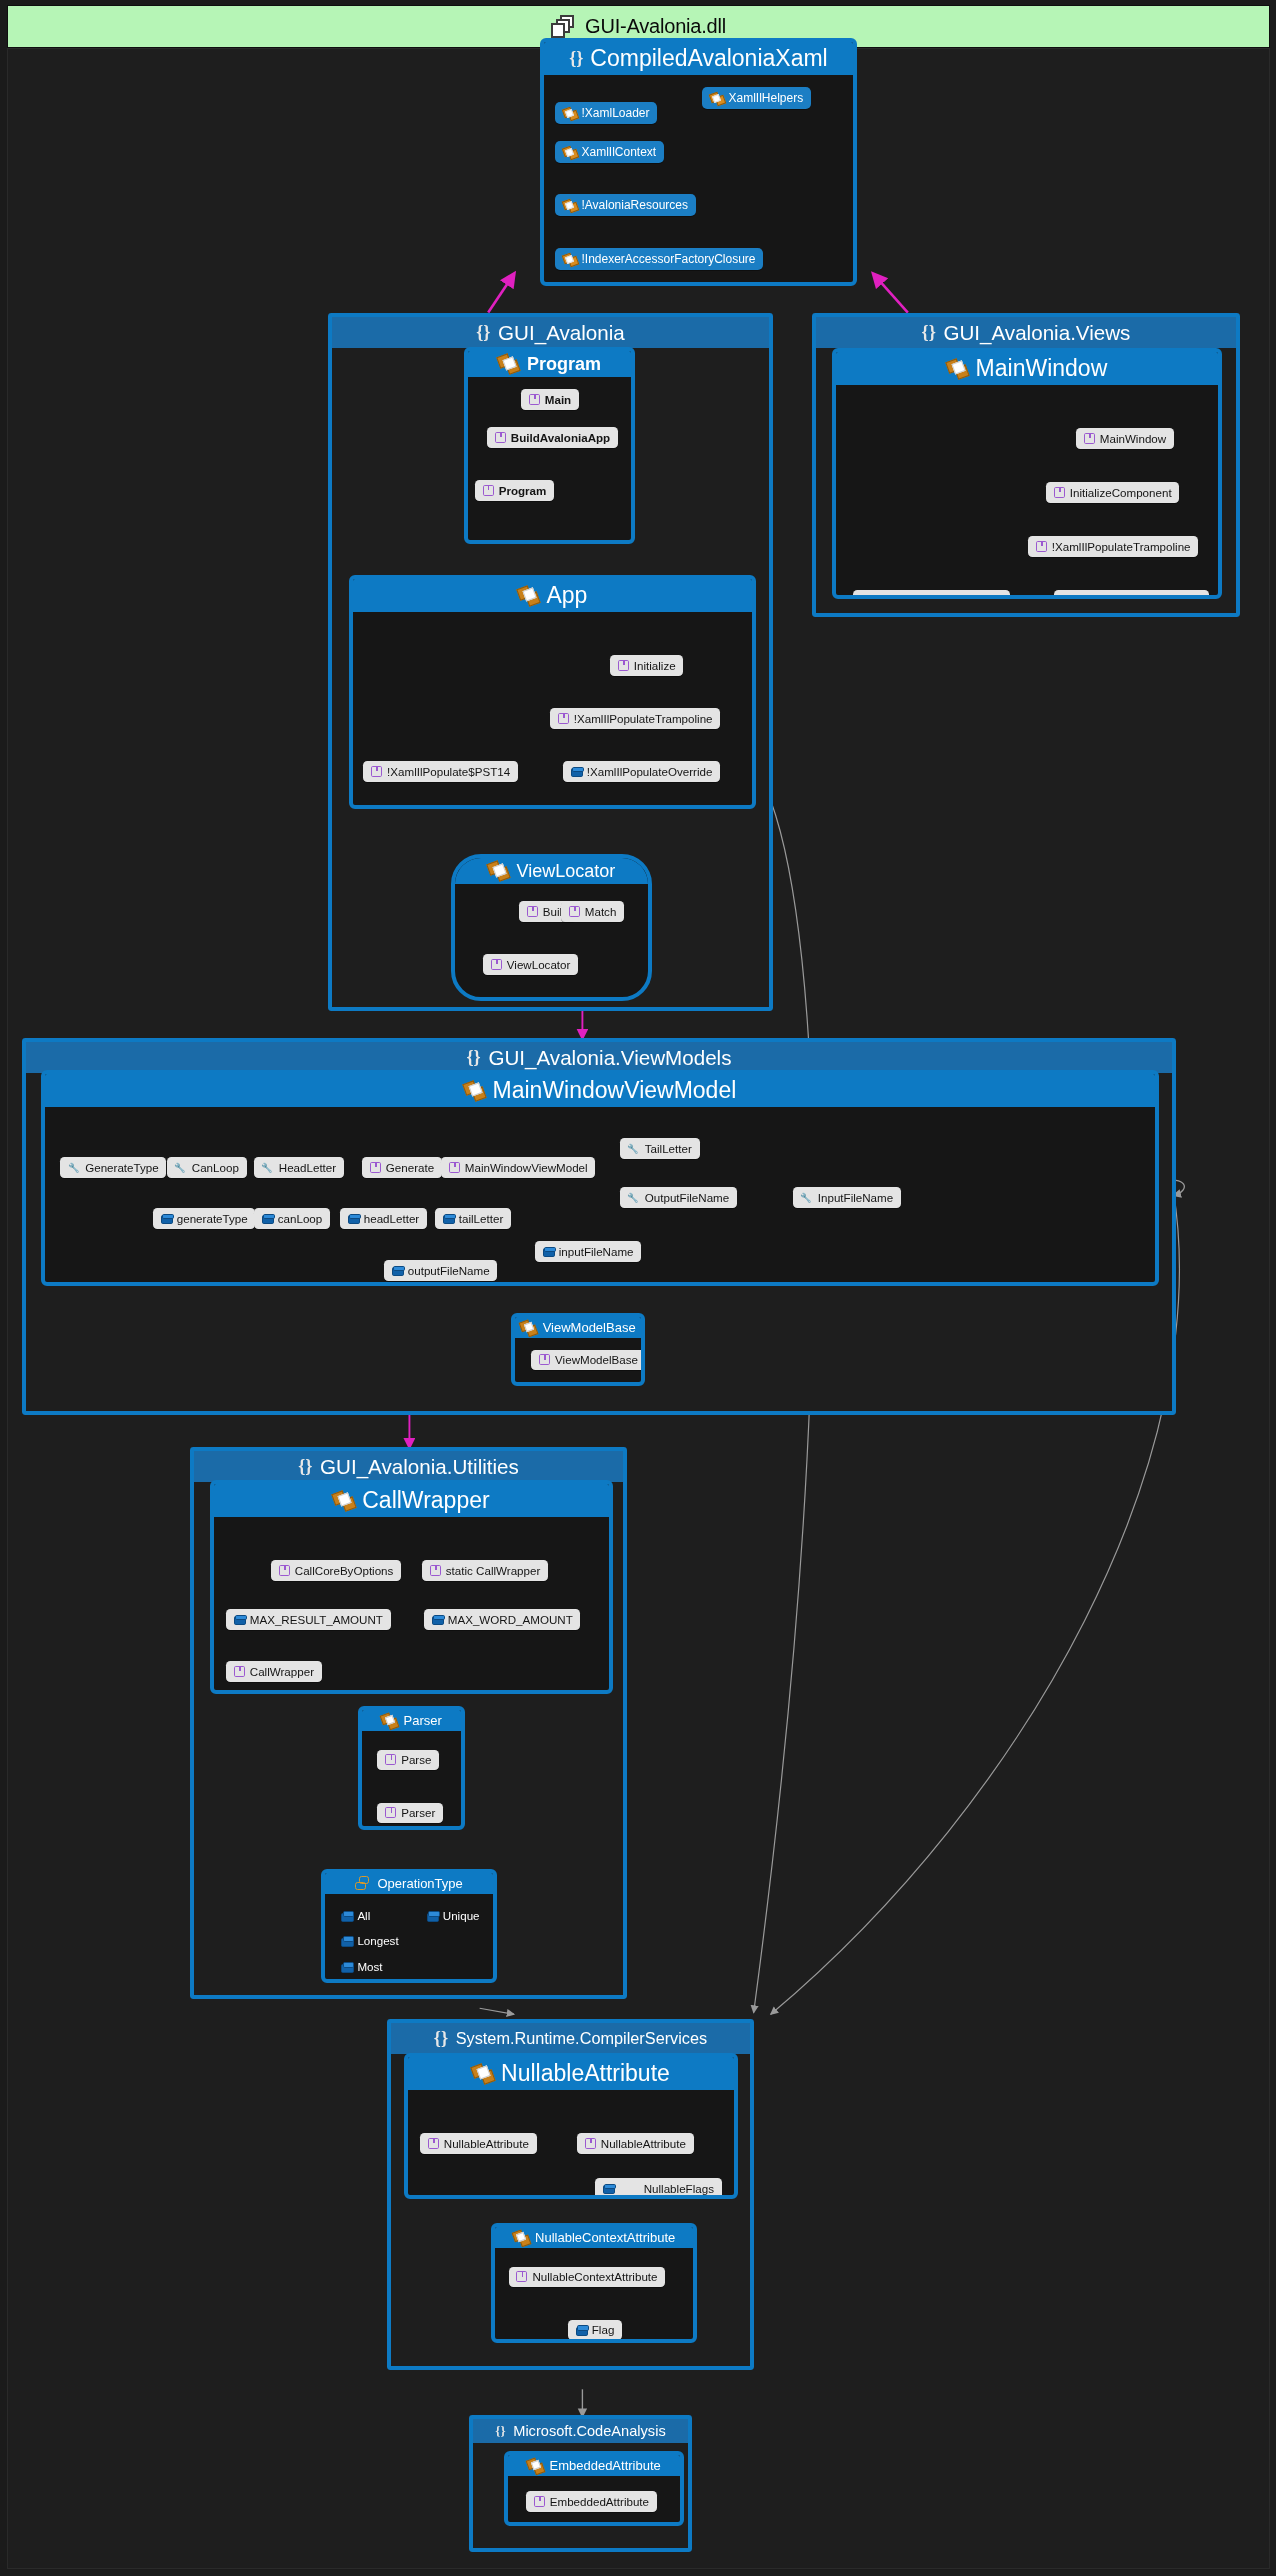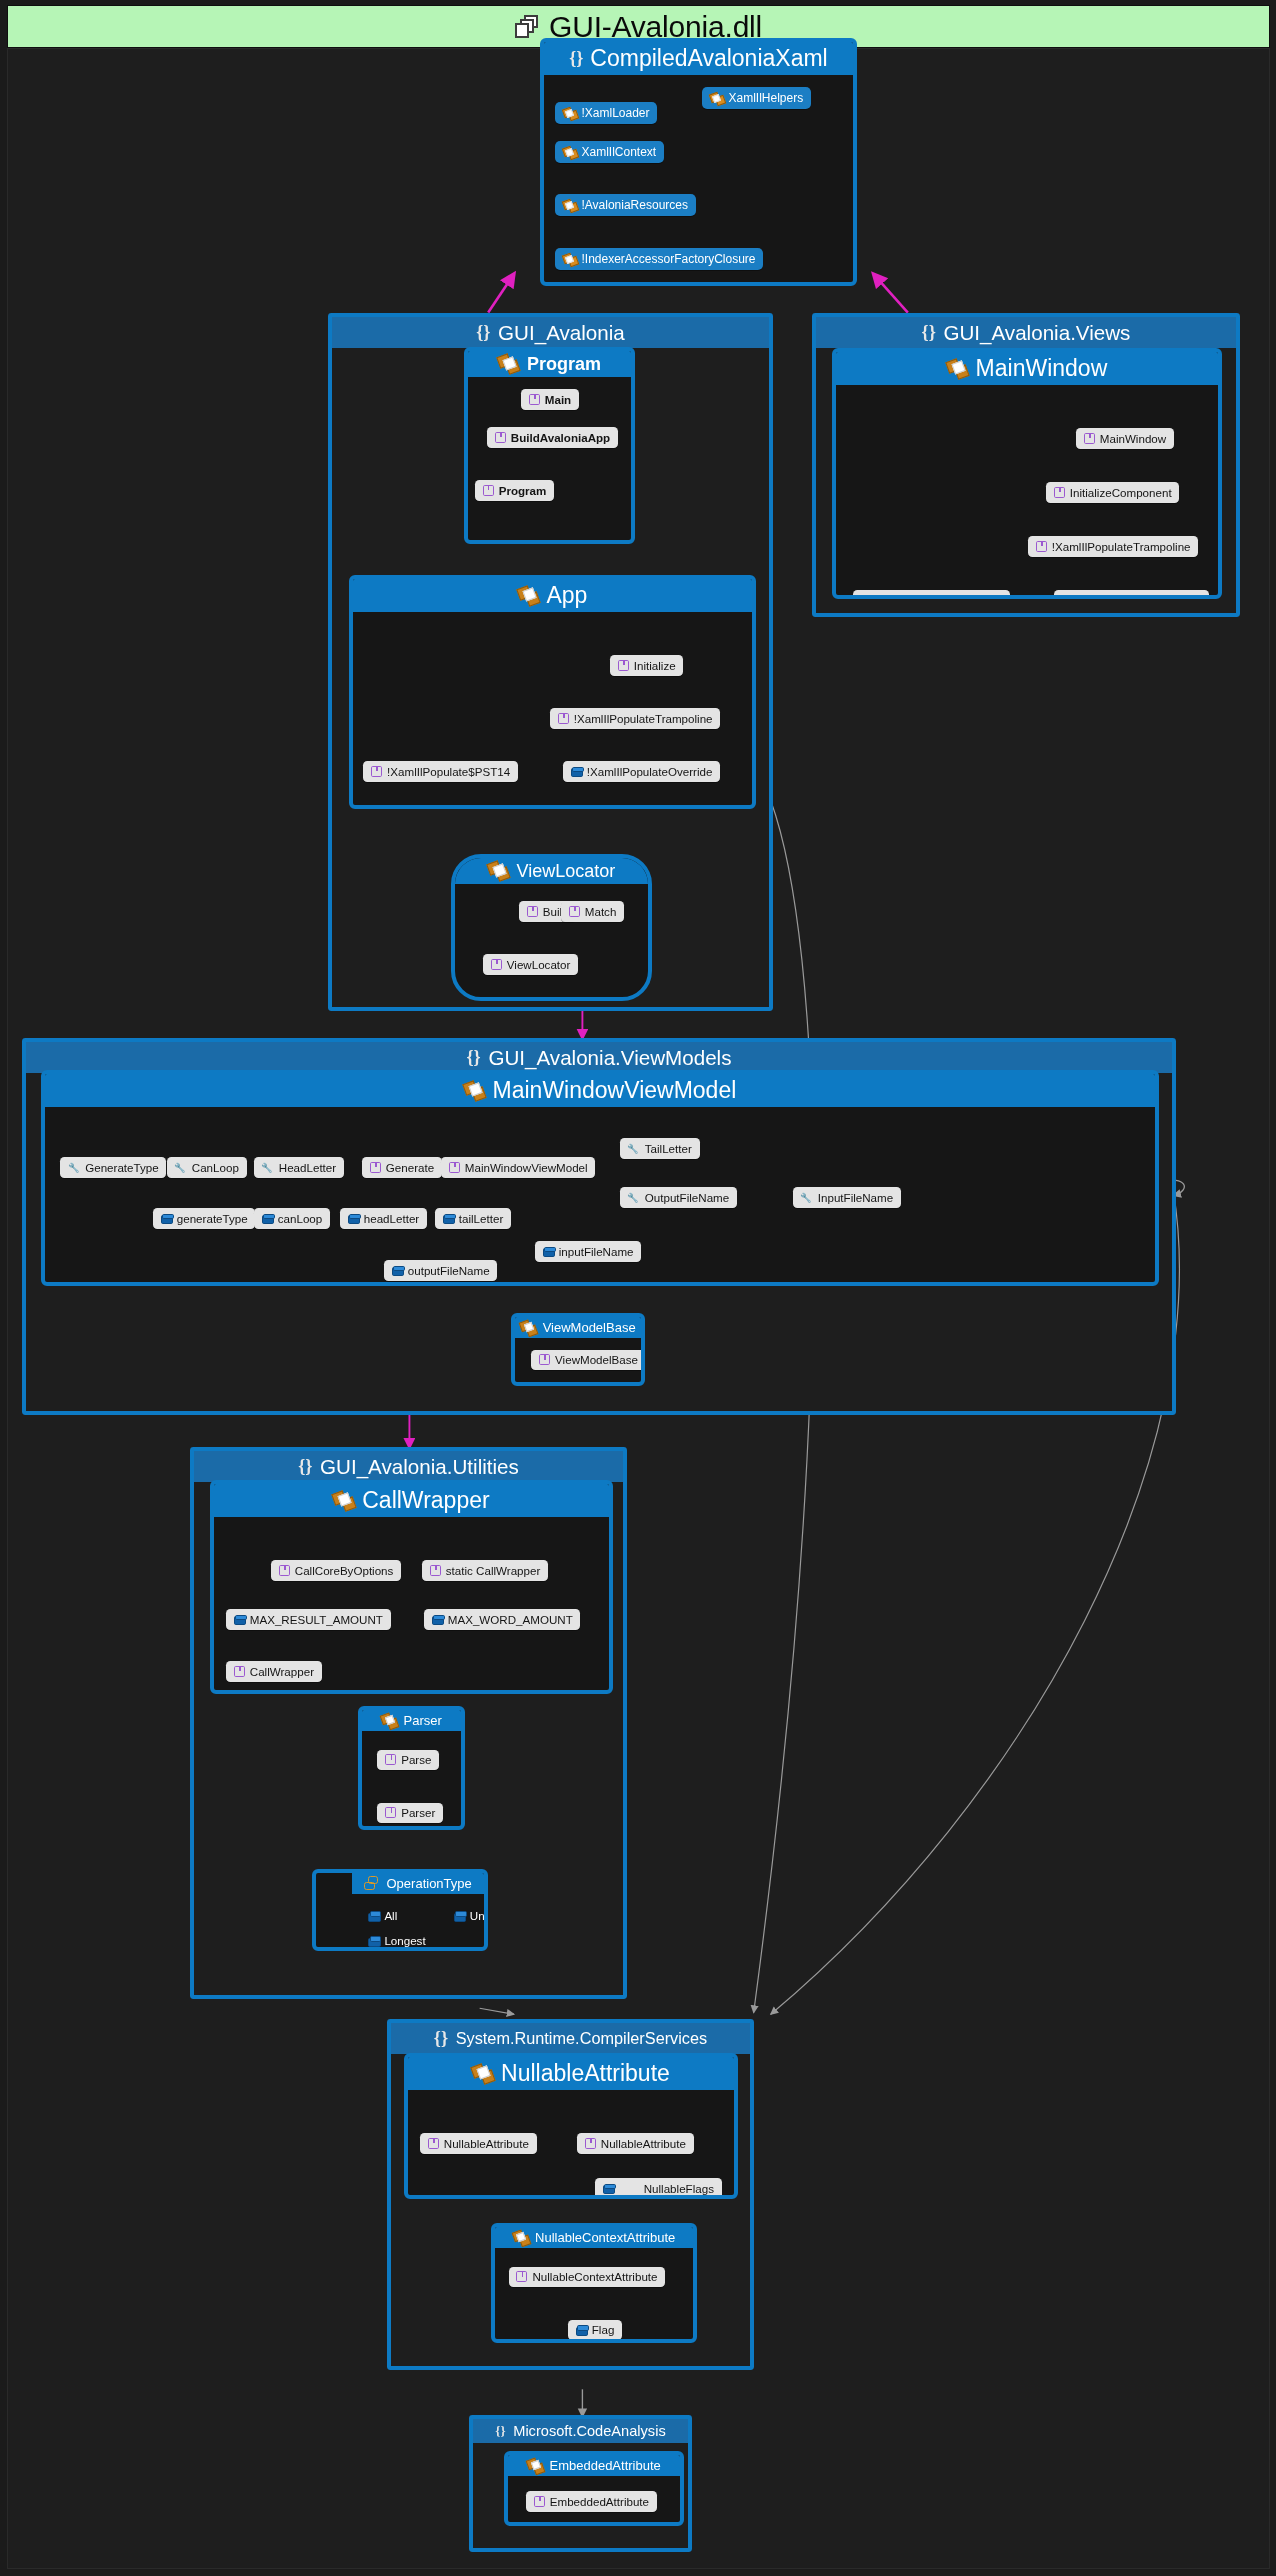--- a/index.html
+++ b/index.html
@@ -10,21 +10,21 @@
   }
   #stage{position:absolute;left:0;top:0;width:1277px;height:2576px;}
 
   
   .assembly-bar{
     position:absolute;left:6.9px;top:5.1px;width:1263px;height:43px;
     background:#b6f5b6;border:1.7px solid #0f0f0f;box-sizing:border-box;
     display:flex;align-items:center;justify-content:center;gap:10.3px;
   }
   .assembly-bar .title{
-    font-size:30px;color:#0a0a0a;font-weight:400;letter-spacing:-0.2px;
+    font-size:20px;color:#0a0a0a;font-weight:400;letter-spacing:-0.2px;
   }
   .asm-icon{display:inline-block;width:24px;height:24px;position:relative;}
   .asm-icon i{position:absolute;box-sizing:border-box;display:block;
     border:2.6px solid #3c3c3c;background:#fff;}
   .asm-icon i:nth-child(1){width:13.7px;height:13.7px;left:9.4px;top:0;}
   .asm-icon i:nth-child(2){width:13.7px;height:13.7px;left:5.1px;top:4.3px;}
   .asm-icon i:nth-child(3){width:14.6px;height:14.6px;left:0px;top:8.6px;}
 
   
   .canvas{
@@ -554,21 +554,21 @@
         <span class="g method"></span>
         <span>Parse</span>
       </div>
       <div class="m" style="left:15.4px;top:72px;">
         <span class="g method"></span>
         <span>Parser</span>
       </div>
     </div>
   </div>
 
-  <div class="type h-sm" style="left:312px;top:1869px;width:176px;height:82px;padding-left:36px;">
+  <div class="type h-sm" style="left:321px;top:1869px;width:176px;height:114px;">
     <div class="type-head">
       <span class="enum-icon">
           <b class="a"></b>
           <b class="b"></b>
         </span>
       <span>OperationType</span>
     </div>
     <div class="type-body">
       <div class="m" style="left:8.6px;top:12px;background:transparent;color:#fff;box-shadow:none;">
         <span class="g field"></span>

